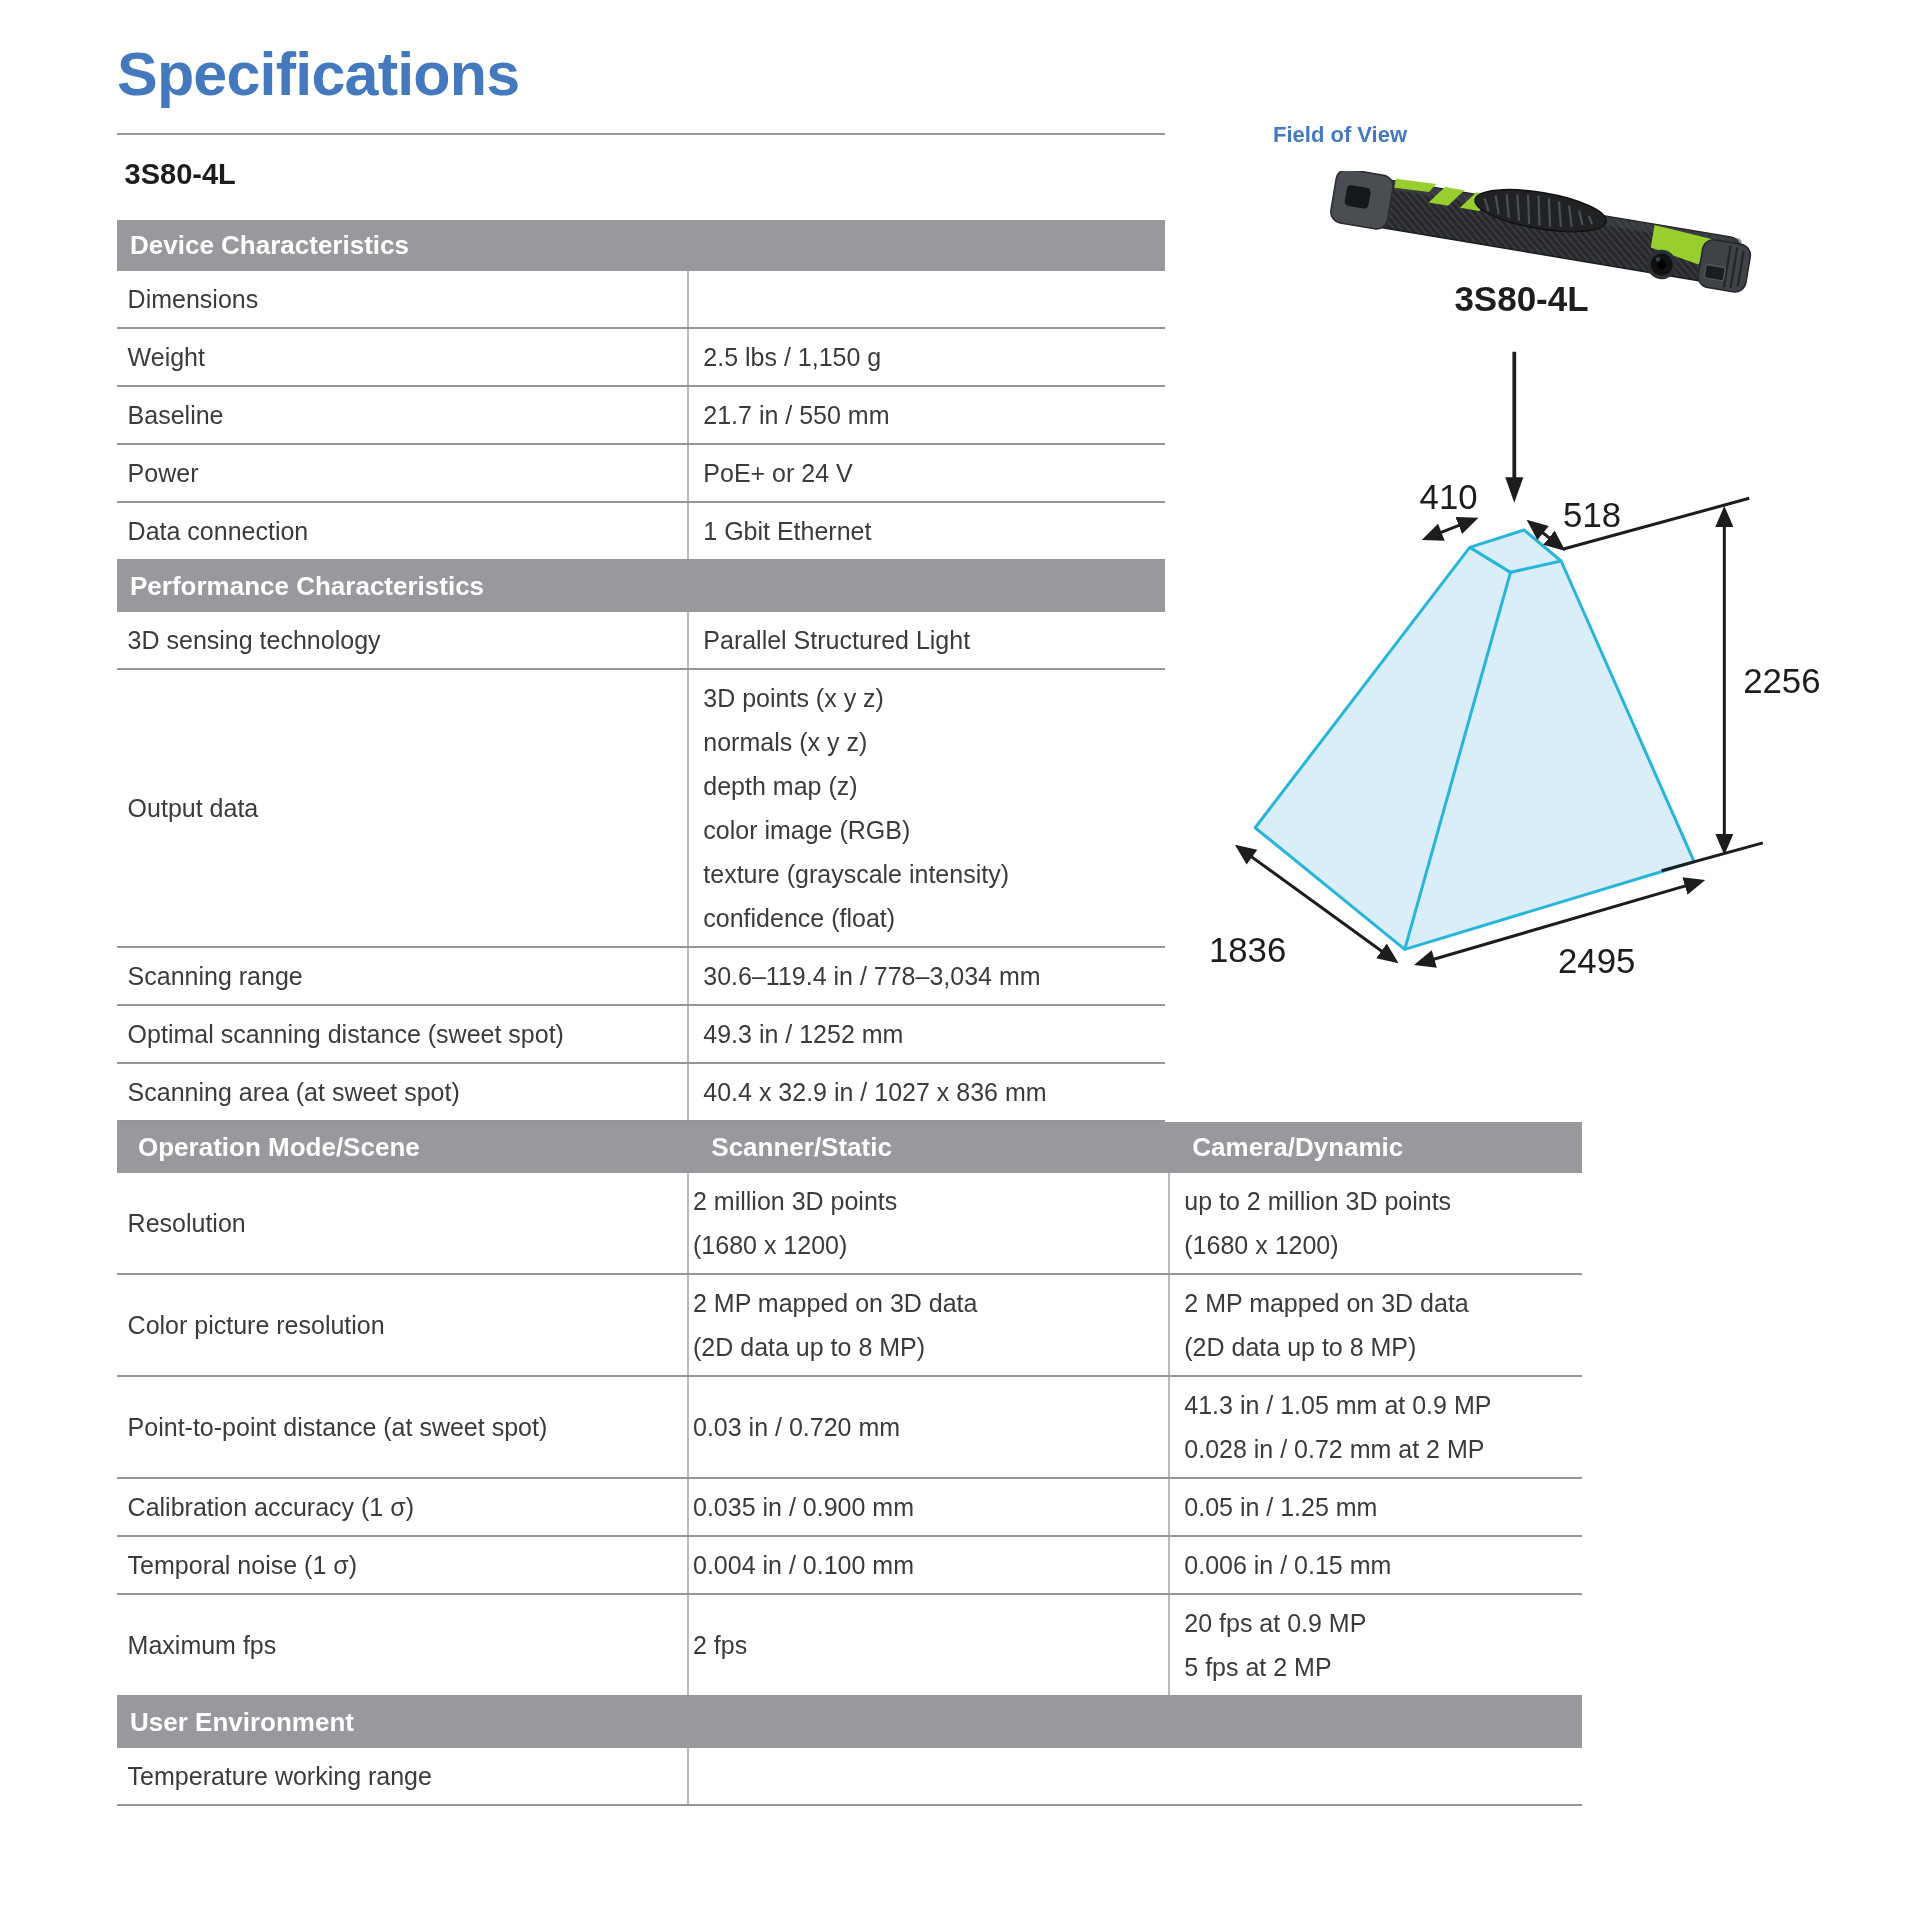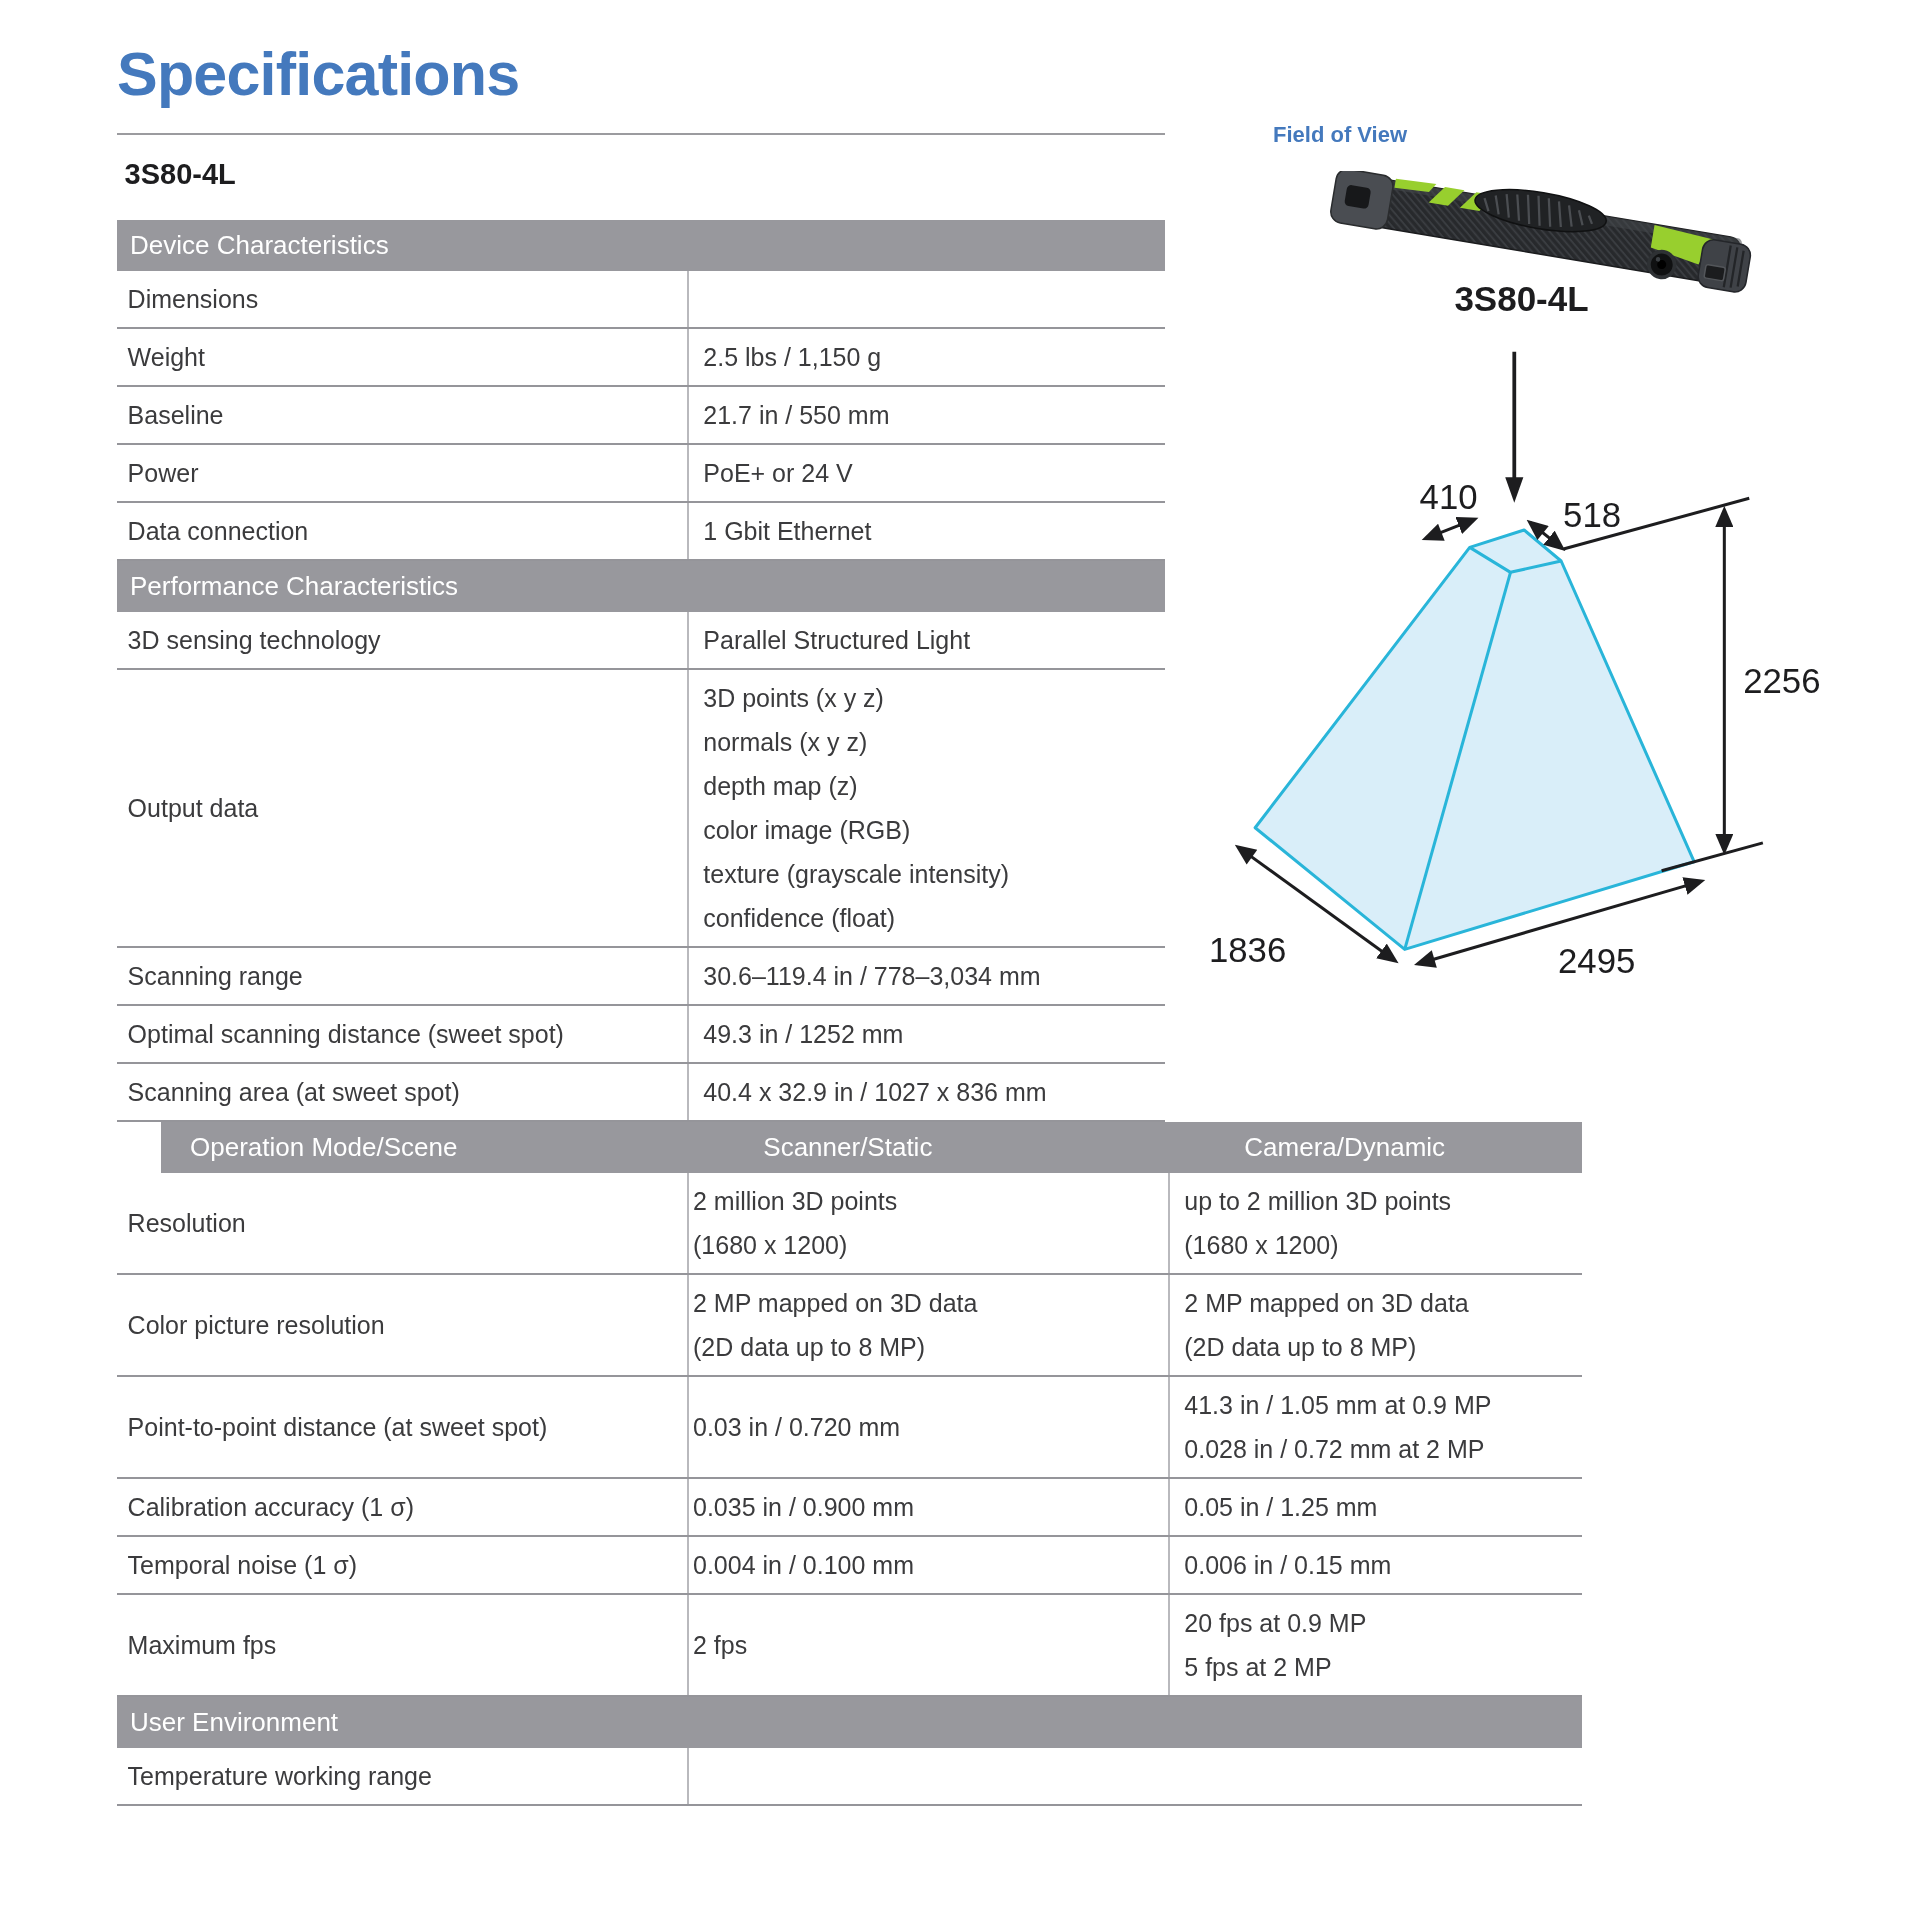--- a/index.html
+++ b/index.html
@@ -15,24 +15,24 @@
   .page-title { font-size:61px; font-weight:bold; color:#4479bd; letter-spacing:-0.8px; }
   .top-rule { margin-top:24px; width:1048px; height:2.3px; background:#9b9b9f; }
   .model-heading { margin-top:22.7px; margin-left:7.6px; font-size:29px; font-weight:bold; color:#1d1d1f; }
 
   .tbl { margin-top:29px; }
   .w-narrow { width:1048px; }
   .w-wide   { width:1465px; }
 
   .sechdr {
     height:51px; background:#98989d; color:#ffffff;
-    font-size:26px; font-weight:normal;
+    font-size:26px; font-weight:bold;
     display:flex; align-items:center; padding-left:13px;
   }
-  .sechdr.cols { padding-left:16px;margin-left:44px; }
+  .sechdr.cols { padding-left:8px; }
   .hc { display:flex; align-items:center; height:100%; }
   .hc1 { width:572px; padding-left:13px; }
   .hc2 { width:481px; padding-left:14.3px; }
   .hc3 { flex:1; padding-left:14.3px; }
 
   .row { display:flex; align-items:stretch; min-height:56px; border-bottom:2.3px solid #95959a; background:#fff; }
   .cell {
     display:flex; flex-direction:column; justify-content:center;
     font-size:25px; line-height:44px; white-space:pre-line;
     padding:6px 10.6px;

